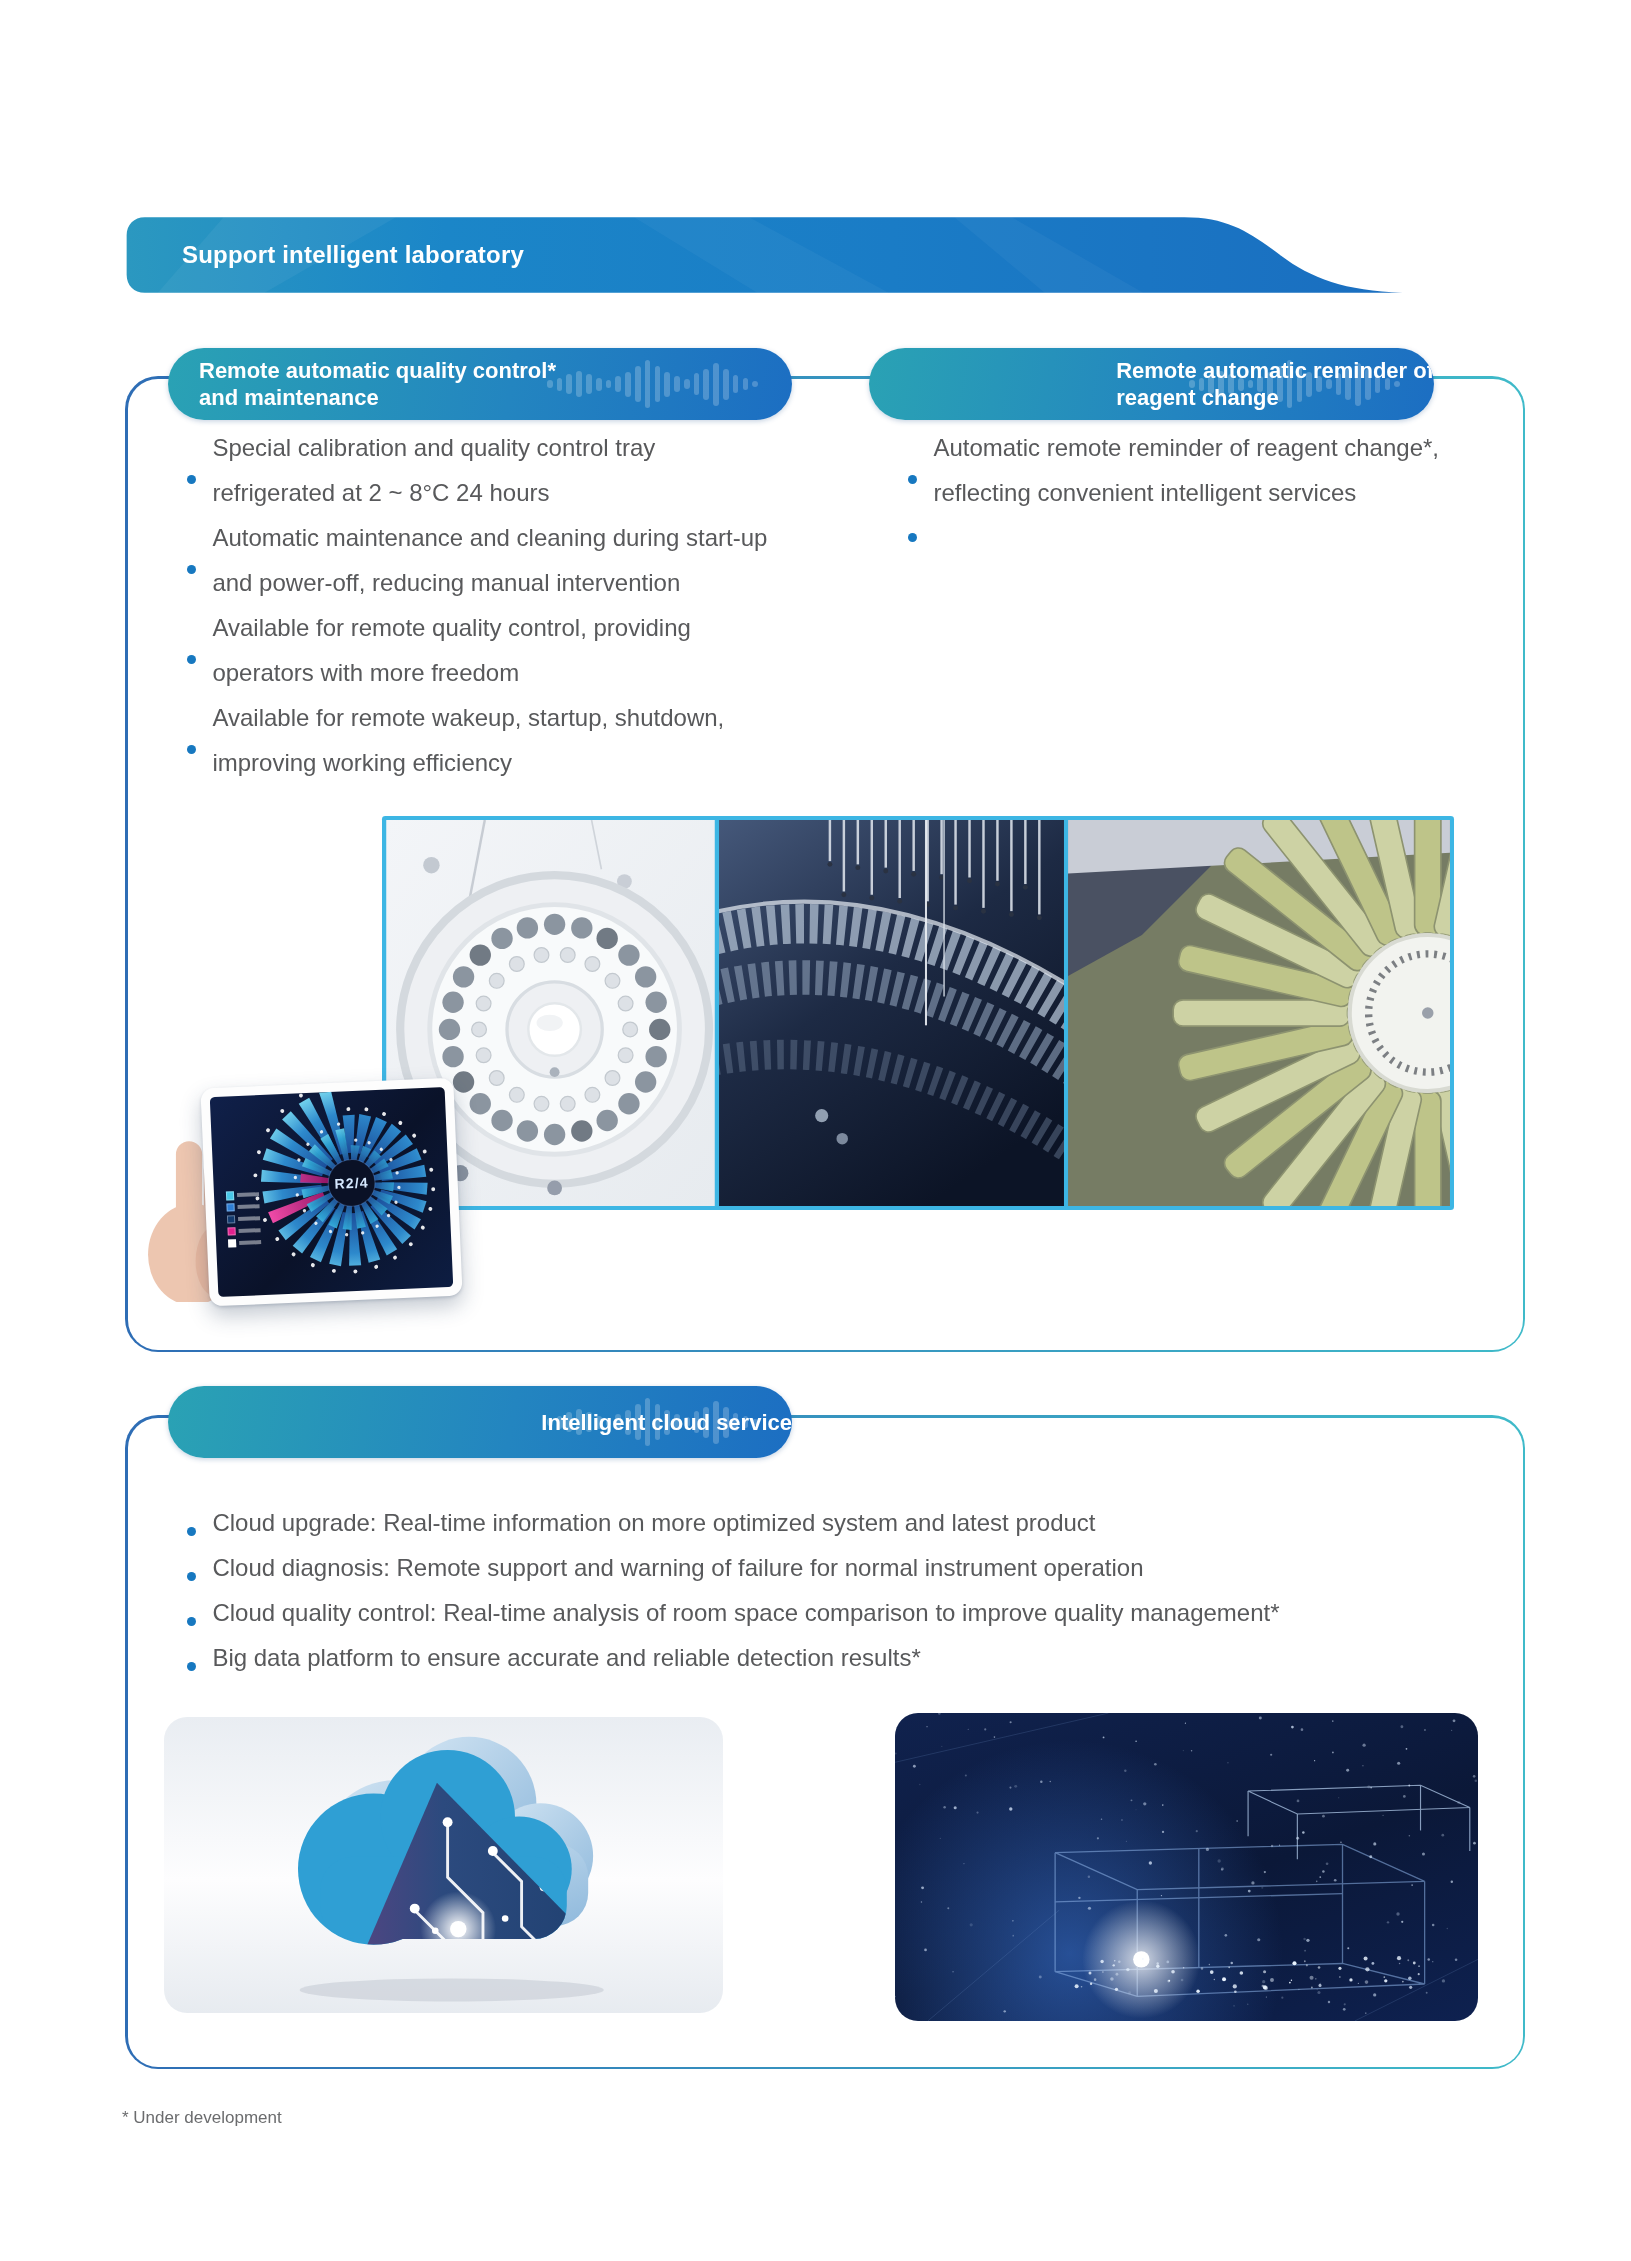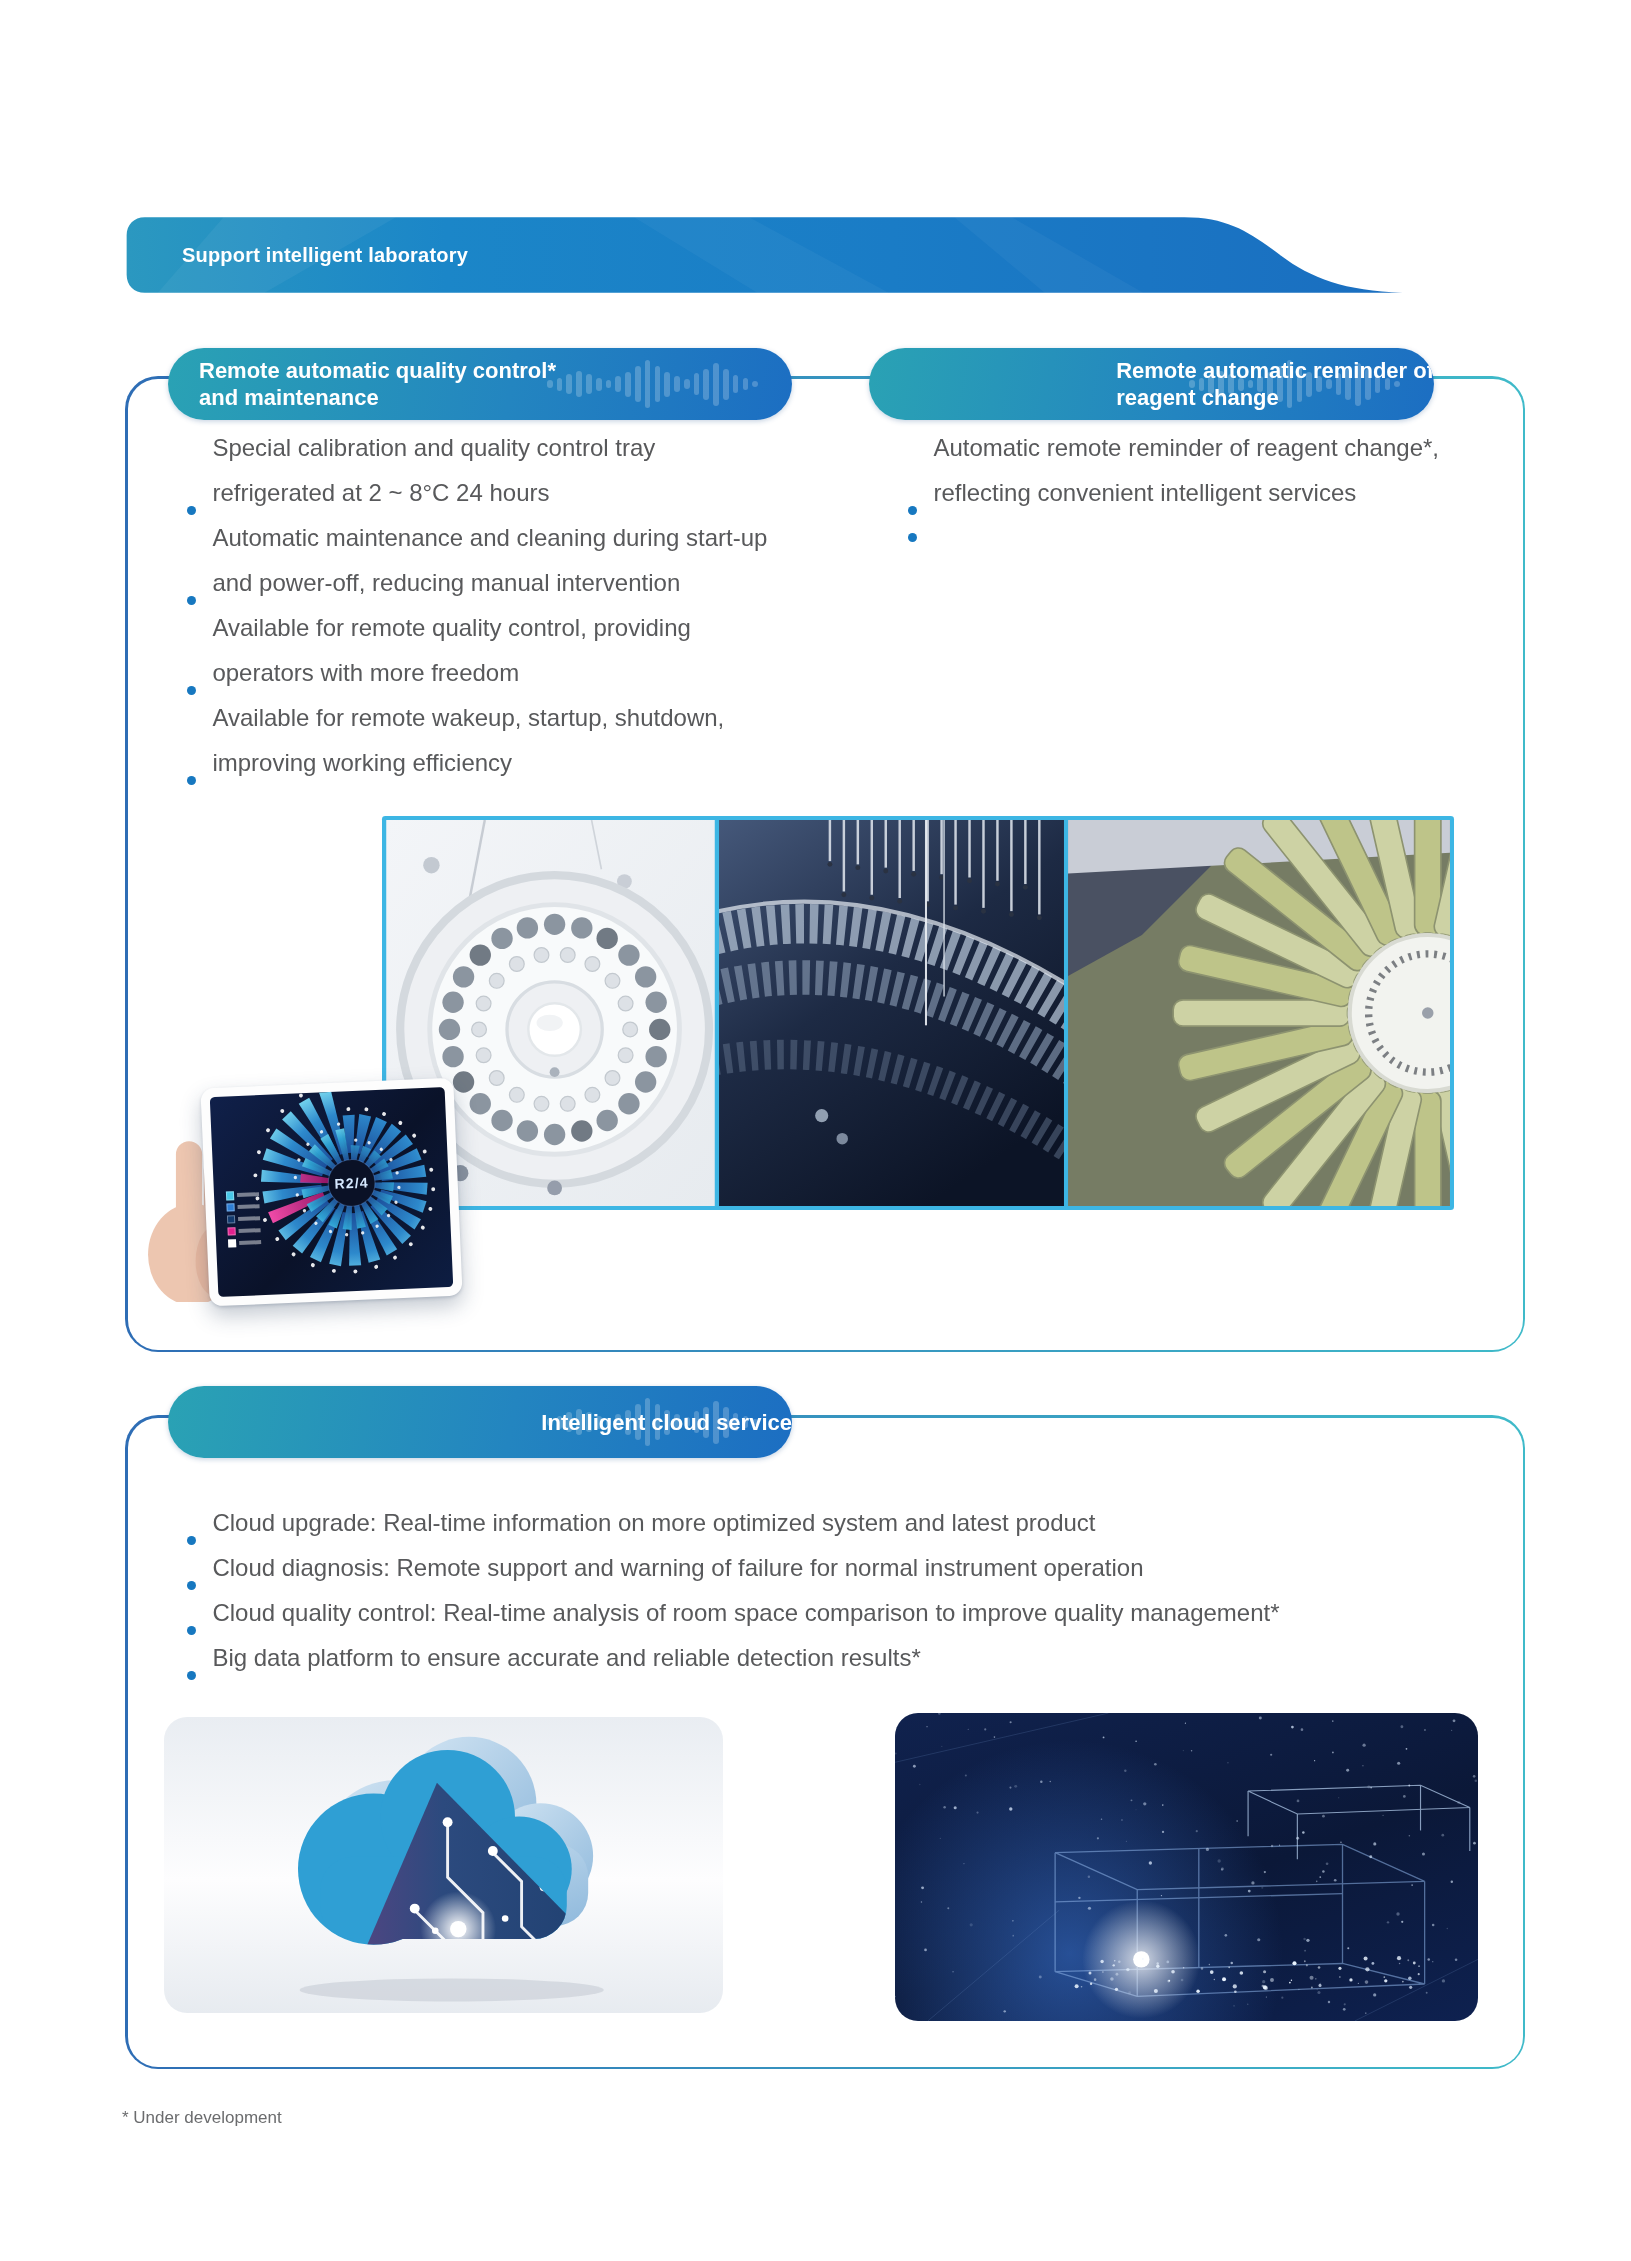--- a/index.html
+++ b/index.html
@@ -3,21 +3,21 @@
 <meta charset="utf-8">
 <style>
   html,body{margin:0;padding:0;background:#fff;}
   .page{position:relative;width:1631px;height:2261px;background:#ffffff;overflow:hidden;
         font-family:"Liberation Sans",sans-serif;}
 
   
   .banner{position:absolute;left:125px;top:217px;width:1299px;height:76px;}
   .banner svg{position:absolute;left:0;top:0;}
   .banner-title{position:absolute;left:57px;top:50%;transform:translateY(-50%);
-        color:#ffffff;font-size:20px;font-weight:bold;letter-spacing:0.2px;}
+        color:#ffffff;font-size:24px;font-weight:bold;letter-spacing:0.2px;}
 
   
   .panel{position:absolute;background:linear-gradient(90deg,#2E6DB5,#3FBAC9);
          border-radius:33px;padding:2.5px;z-index:0;}
   .panel-inner{width:100%;height:100%;background:#ffffff;border-radius:30px;}
   .panel1{left:125px;top:376px;width:1395px;height:971px;}
   .panel2{left:125px;top:1415px;width:1395px;height:649px;}
 
   
   .pill{position:absolute;height:72px;border-radius:36px;z-index:4;
@@ -31,21 +31,21 @@
   .pill-cloud{left:168px;top:1386px;width:624px;justify-content:flex-end;}
   .waveform{position:absolute;right:34px;top:0;height:100%;display:flex;
         align-items:center;gap:4.1px;z-index:1;}
   .waveform i{display:block;width:5.7px;border-radius:3.3px;background:rgba(255,255,255,.22);}
 
   
   .bullets{position:absolute;z-index:2;}
   .col-left{left:187px;top:425px;width:682px;}
   .col-right{left:908px;top:425px;width:600px;}
   .cloud-bullets{left:187px;top:1500px;width:1298px;}
-  .bullet{display:flex;align-items:flex-end;}
+  .bullet{display:flex;align-items:center;}
   .dot{flex:none;width:9px;height:9px;border-radius:50%;background:#1778C0;
         margin:18px 16.4px 0 0;}
   .bullet-text{white-space:pre-line;font-size:24px;line-height:45px;color:#58595B;}
 
   
   .photo-strip{position:absolute;left:382px;top:816px;width:1072px;height:394px;
         background:#3DB6E4;border-radius:3.3px;display:flex;gap:4.1px;padding:4.1px;
         box-sizing:border-box;z-index:1;}
   .photo{position:relative;overflow:hidden;height:386px;}
   .photo svg{display:block;}

